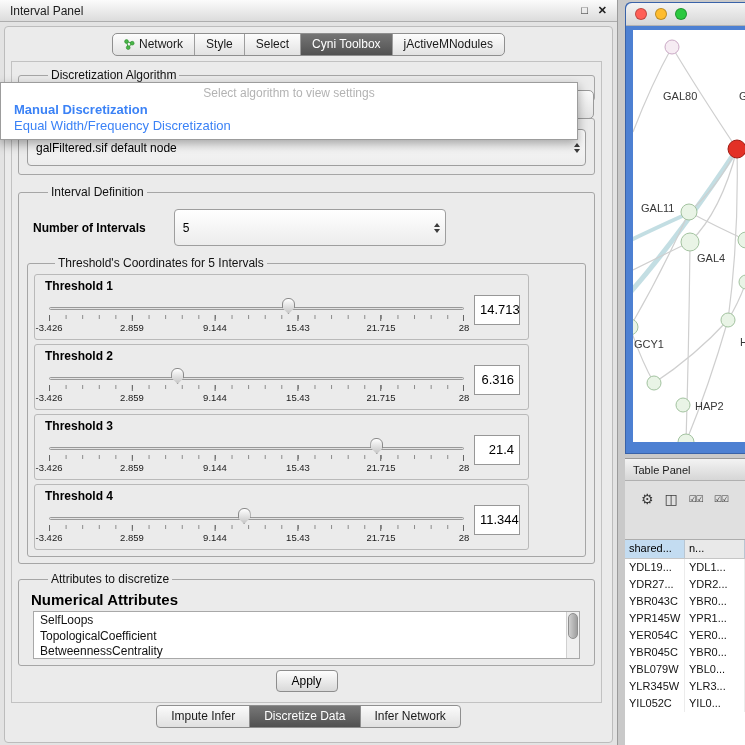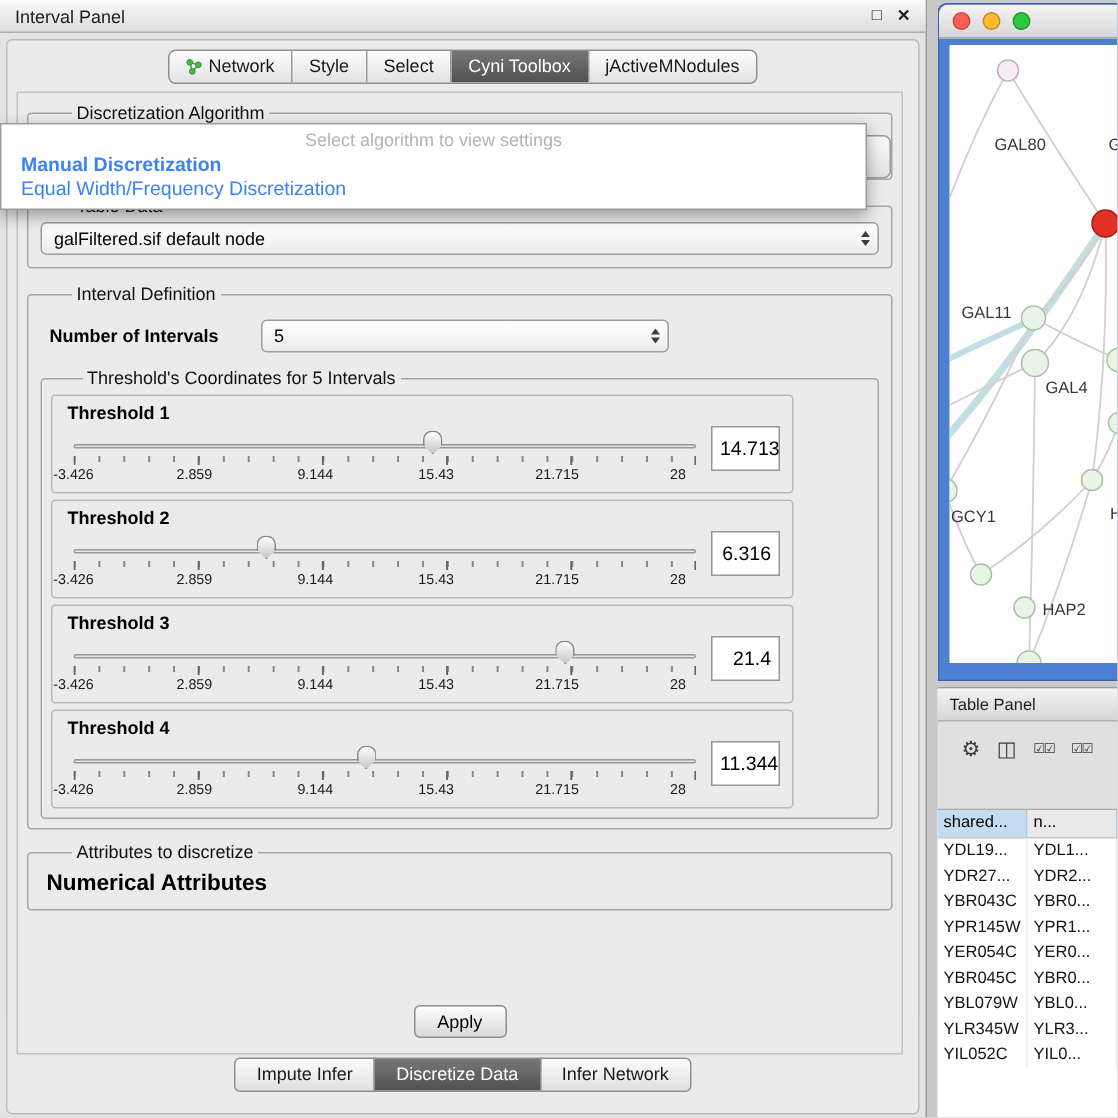--- a/index.html
+++ b/index.html
@@ -39,21 +39,21 @@
   fieldset.group { border:1px solid #a6a6a6; border-radius:3px; margin:0;
     padding:2px 6px 6px; min-width:0; }
   fieldset.group legend { font-size:12px; padding:0 3px; margin-left:23px; color:#111; }
   legend.green { color:#3aa02c; }
   legend.blue  { color:#2c2ccc; }
   .indent { margin-left:30px; }
 
   #algo-group { height:52px; margin-bottom:10px; }
   #tabledata-group { margin-bottom:10px; }
 
-  .combo { height:22px; border:1px solid #9e9e9e; border-radius:4px;
+  .combo { height:37px; border:1px solid #9e9e9e; border-radius:4px;
     background:linear-gradient(#ffffff,#ececec); display:flex; align-items:center;
     padding:0 20px 0 8px; font-size:12px; position:relative; margin:2px; }
   .combo-arrows { position:absolute; right:5px; top:0; bottom:0; display:flex;
     flex-direction:column; justify-content:center; gap:2px; }
   .arr-up { width:0; height:0; border-left:3.5px solid transparent;
     border-right:3.5px solid transparent; border-bottom:4.5px solid #3c3c3c; }
   .arr-down { width:0; height:0; border-left:3.5px solid transparent;
     border-right:3.5px solid transparent; border-top:4.5px solid #3c3c3c; }
 
   #interval-group { margin-bottom:8px; }
@@ -68,21 +68,21 @@
   .th-body { display:flex; align-items:flex-start; }
   .slider { flex:1; position:relative; height:42px; margin:0 10px 0 6px; }
   .track { position:absolute; left:0; right:0; top:12px; height:3px;
     background:linear-gradient(#d2d2d2,#f2f2f2); border:1px solid #999; border-radius:2px; }
   .ticks-minor { position:absolute; left:0; right:0; top:20px; height:4px;
     background-image:linear-gradient(to right,#888 0,#888 1px,transparent 1px);
     background-size:4% 100%; background-repeat:repeat-x; }
   .ticks-major { position:absolute; left:0; right:0; top:20px; height:6px;
     background-image:linear-gradient(to right,#666 0,#666 1px,transparent 1px);
     background-size:20% 100%; border-right:1px solid #666; }
-  .tick-labels { position:absolute; left:0; right:12px; top:27px; height:12px; }
+  .tick-labels { position:absolute; left:0; right:0; top:27px; height:12px; }
   .tick-labels span { position:absolute; transform:translateX(-50%);
     font-size:9.5px; color:#1a1a1a; white-space:nowrap; }
   .thumb { position:absolute; top:3px; width:13px; height:16px; margin-left:-6.5px;
     background:linear-gradient(#ffffff,#c6c6c6); border:1px solid #898989;
     border-radius:6px 6px 2px 2px;
     clip-path:polygon(0 0,100% 0,100% 60%,50% 100%,0 60%); }
   .value-box { width:46px; height:30px; border:1px solid #979797; background:#fff;
     font-size:13px; text-align:right; padding:0 5px; line-height:28px; flex:none; }
 
   #attrs-group { margin-bottom:4px; }
@@ -308,20 +308,30 @@
                   <div class="value-box">11.344</div>
                 </div>
               </div>
             </div>
         </fieldset>
       </fieldset>
 
       <fieldset class="group indent" id="attrs-group">
         <legend class="blue">Attributes to discretize</legend>
         <div class="attrs-title">Numerical Attributes</div>
+        <div class="attr-listbox">
+          <ul id="attr-items">
+              <li class="attr-item">SelfLoops</li>
+              <li class="attr-item">TopologicalCoefficient</li>
+              <li class="attr-item">BetweennessCentrality</li>
+            </ul>
+          <div class="vscroll">
+            <div class="vthumb"></div>
+          </div>
+        </div>
       </fieldset>
 
       <div class="apply-row">
         <button class="apply">Apply</button>
       </div>
     </div>
 
     <div id="bottom-tabs">
         <div class="btab">Impute Infer</div>
         <div class="btab selected">Discretize Data</div>

